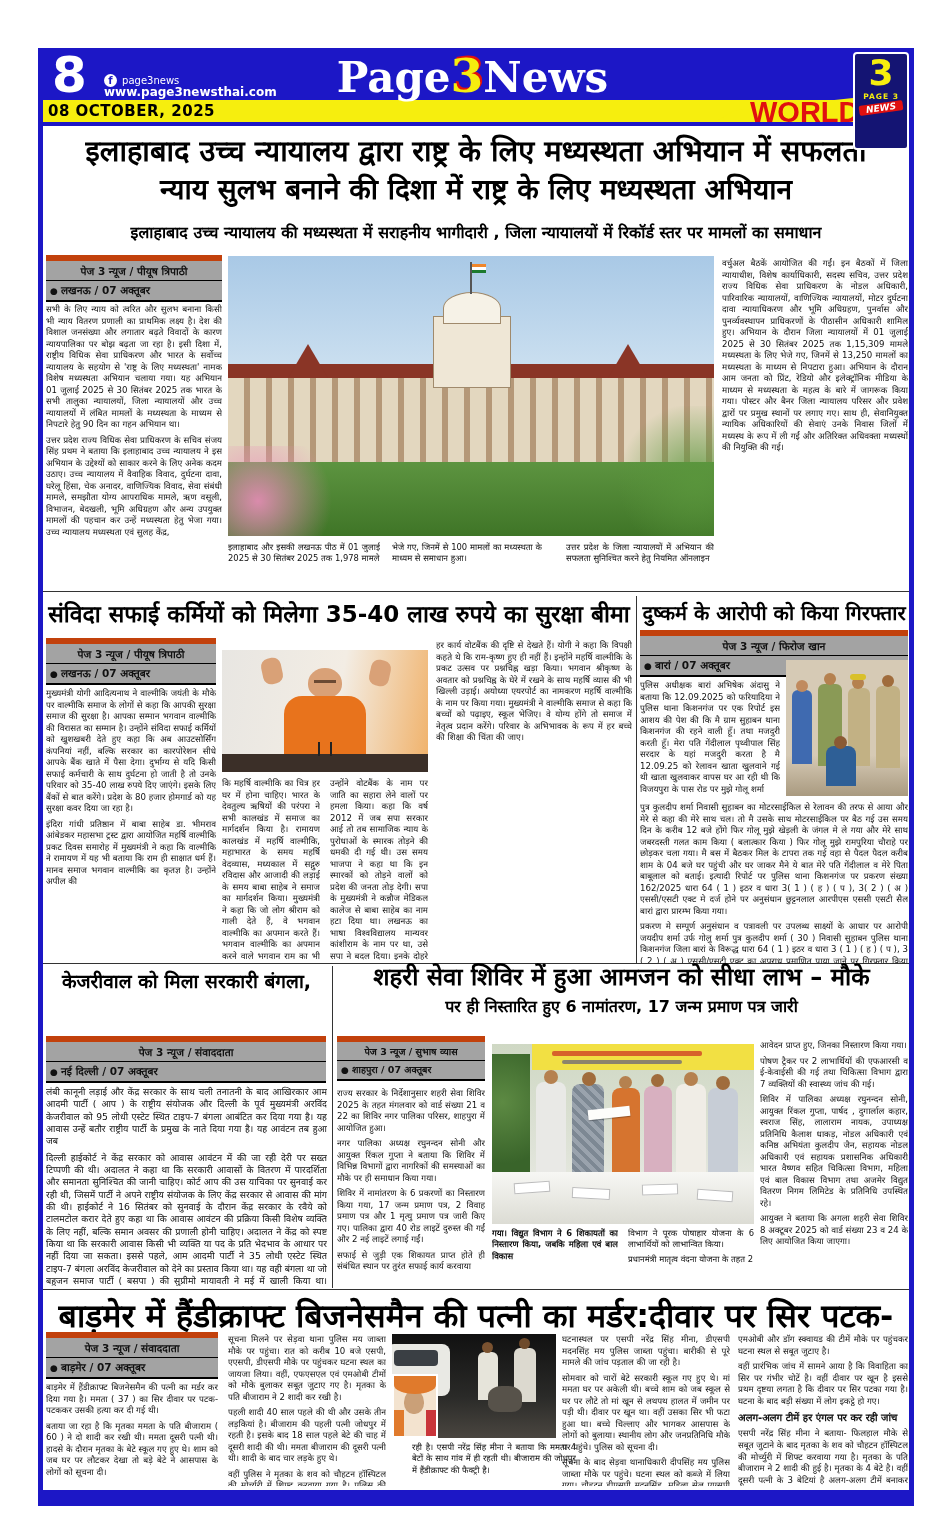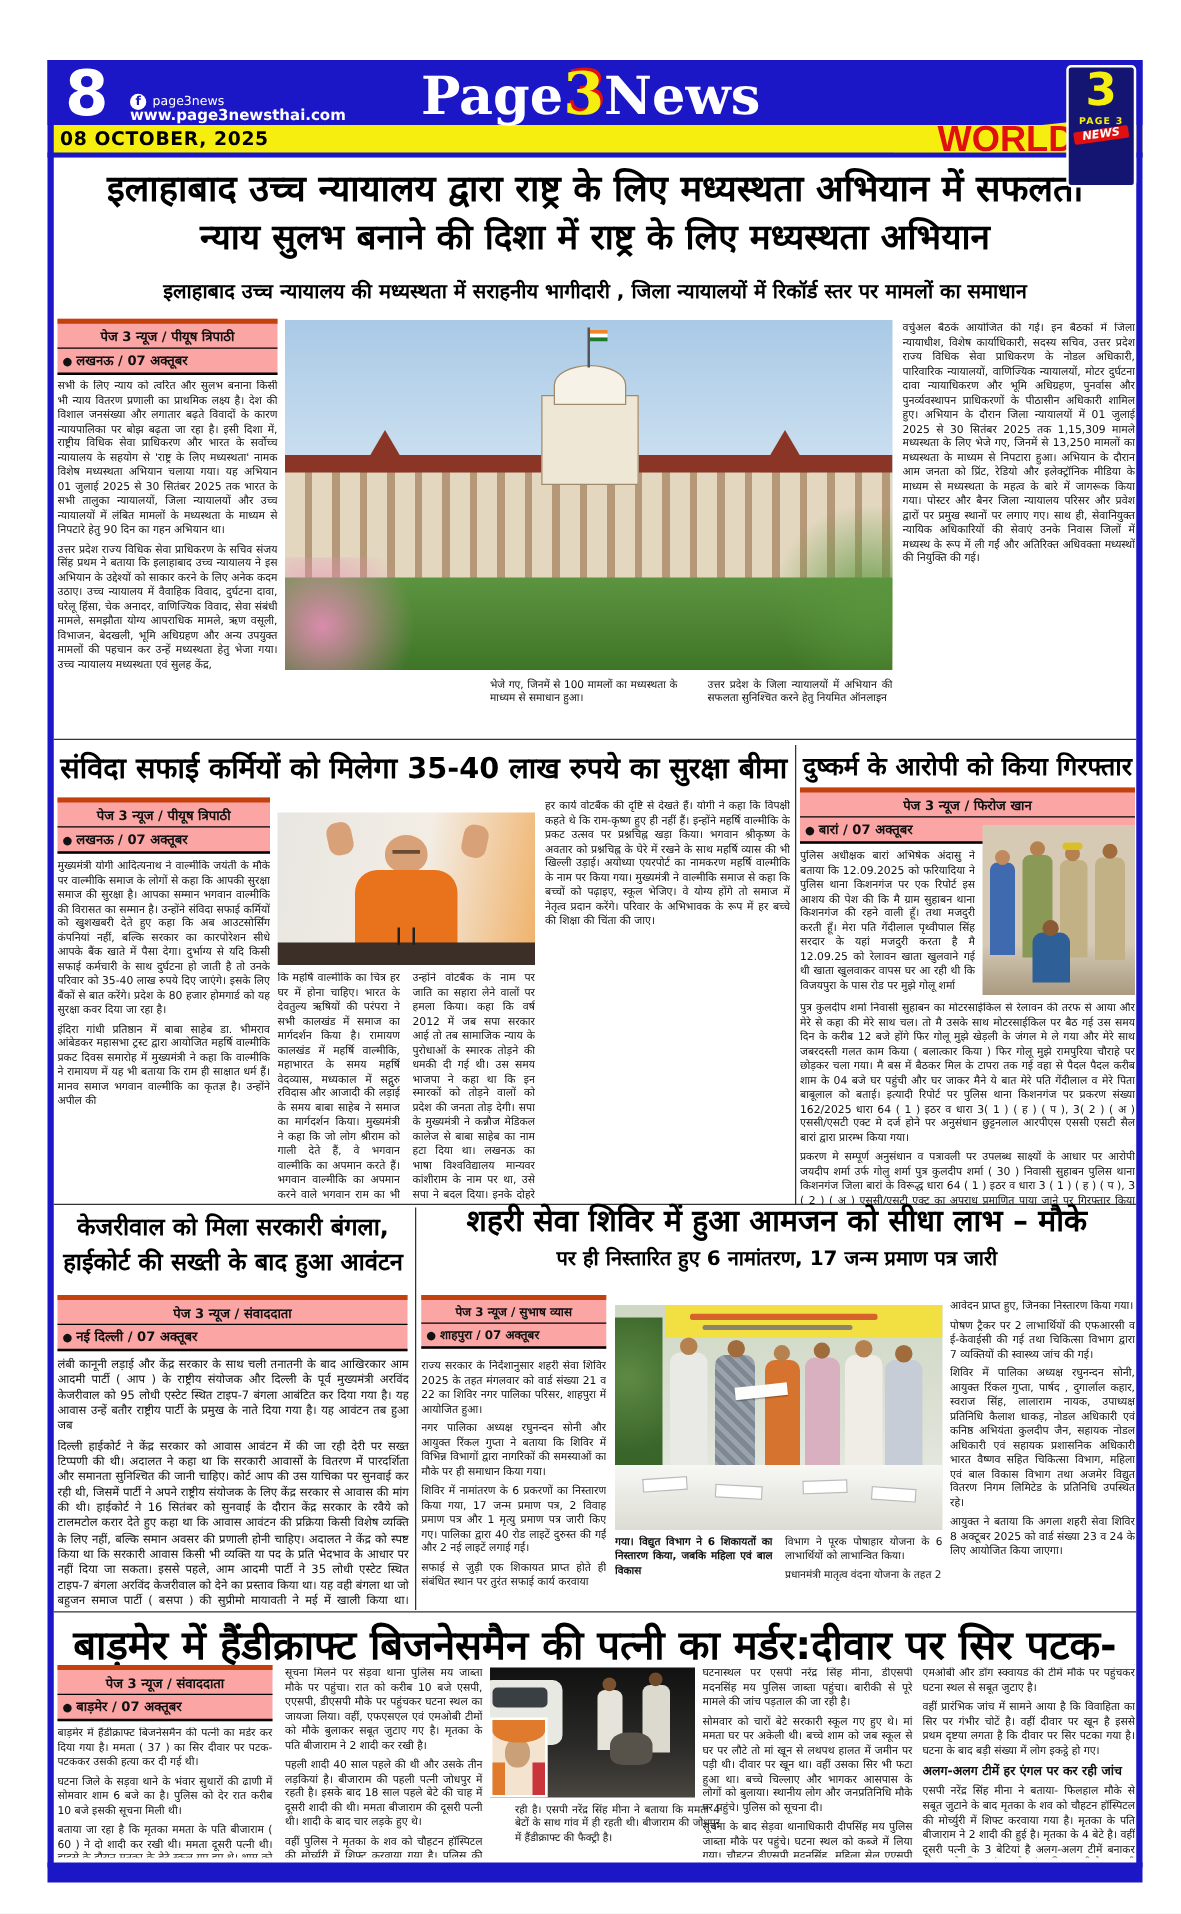--- a/index.html
+++ b/index.html
@@ -22,21 +22,21 @@
   .world{color:#e01010;font-size:29px;font-weight:bold;font-family:Liberation Sans, sans-serif;}
   .badge{background:#141473;border:2px solid #fff;border-radius:4px;text-align:center;z-index:5;}
   .badge .b3{color:#f6ee0e;font-size:36px;font-weight:bold;line-height:1.05;}
   .badge .bp{color:#f6ee0e;font-size:7.5px;font-weight:bold;letter-spacing:1px;}
   .badge .bn{background:#e01010;color:#fff;font-size:9px;font-weight:bold;font-style:italic;
              transform:rotate(-8deg);margin:2px 4px 0 4px;border-radius:2px;}
   
   .h1{font-weight:800;text-align:center;color:#000;letter-spacing:0px;}
   .sub{font-weight:800;text-align:center;color:#000;}
   
-  .byl{border-top:4px solid #c2410c;border-bottom:2px solid #000;background:#fca5a5;}
+  .byl{border-top:6px solid #c2410c;border-bottom:2px solid #000;background:#a3a3a3;}
   .byl .by{font-weight:bold;text-align:center;font-size:10.5px;padding:3px 2px 2px 2px;}
   .byl .dl{font-weight:bold;font-size:10.5px;padding:2px 2px 3px 4px;border-top:1px solid #000;}
   .byl .dl .dot{font-size:9px;}
   
   .bt{font-size:8.6px;line-height:1.34;text-align:justify;color:#111;overflow:hidden;}
   .bt p{margin:0 0 4px 0;}
   .bt9 {font-size:9.2px;}
   .cap{font-size:8.4px;line-height:1.35;text-align:justify;font-weight:500;overflow:hidden;}
   .subh{font-weight:bold;font-size:10px;margin:2px 0;}
   .vr{background:#333;width:1px;}
@@ -98,20 +98,21 @@
     <div class="pobj" style="left:242px;top:6px;width:2px;height:32px;background:#555;"></div>
     <div class="pobj" style="left:244px;top:8px;width:14px;height:3px;background:#f0862a;"></div>
     <div class="pobj" style="left:244px;top:11px;width:14px;height:3px;background:#fff;"></div>
     <div class="pobj" style="left:244px;top:14px;width:14px;height:3px;background:#1c7a2e;"></div>
     <div class="pobj" style="left:60px;top:88px;width:40px;height:34px;background:#8a3526;clip-path:polygon(0 100%,50% 0,100% 100%);"></div>
     <div class="pobj" style="left:380px;top:88px;width:40px;height:34px;background:#8a3526;clip-path:polygon(0 100%,50% 0,100% 100%);"></div>
     <div class="pobj" style="left:0;top:206px;width:486px;height:74px;background:linear-gradient(#5d9440,#3f7527);"></div>
     <div class="pobj" style="left:-30px;top:190px;width:150px;height:110px;background:radial-gradient(circle at 40% 50%,rgba(233,140,185,.9),rgba(233,140,185,0) 70%);"></div>
     <div class="pobj" style="left:390px;top:150px;width:130px;height:150px;background:radial-gradient(circle at 60% 50%,rgba(90,150,60,.85),rgba(90,150,60,0) 72%);"></div>
   </div>
+  <div class="abs cap" style="left:228px;top:542px;width:152px;height:44px;">इलाहाबाद और इसकी लखनऊ पीठ में 01 जुलाई 2025 से 30 सितंबर 2025 तक 1,978 मामले</div>
   <div class="abs cap" style="left:392px;top:542px;width:150px;height:44px;">भेजे गए, जिनमें से 100 मामलों का मध्यस्थता के माध्यम से समाधान हुआ।</div>
   <div class="abs cap" style="left:566px;top:542px;width:148px;height:44px;">उत्तर प्रदेश के जिला न्यायालयों में अभियान की सफलता सुनिश्चित करने हेतु नियमित ऑनलाइन</div>
 
   <div class="abs bt" style="left:722px;top:258px;width:186px;height:326px;">
     <p>वर्चुअल बैठकें आयोजित की गईं। इन बैठकों में जिला न्यायाधीश, विशेष कार्याधिकारी, सदस्य सचिव, उत्तर प्रदेश राज्य विधिक सेवा प्राधिकरण के नोडल अधिकारी, पारिवारिक न्यायालयों, वाणिज्यिक न्यायालयों, मोटर दुर्घटना दावा न्यायाधिकरण और भूमि अधिग्रहण, पुनर्वास और पुनर्व्यवस्थापन प्राधिकरणों के पीठासीन अधिकारी शामिल हुए। अभियान के दौरान जिला न्यायालयों में 01 जुलाई 2025 से 30 सितंबर 2025 तक 1,15,309 मामले मध्यस्थता के लिए भेजे गए, जिनमें से 13,250 मामलों का मध्यस्थता के माध्यम से निपटारा हुआ। अभियान के दौरान आम जनता को प्रिंट, रेडियो और इलेक्ट्रॉनिक मीडिया के माध्यम से मध्यस्थता के महत्व के बारे में जागरूक किया गया। पोस्टर और बैनर जिला न्यायालय परिसर और प्रवेश द्वारों पर प्रमुख स्थानों पर लगाए गए। साथ ही, सेवानियुक्त न्यायिक अधिकारियों की सेवाएं उनके निवास जिलों में मध्यस्थ के रूप में ली गईं और अतिरिक्त अधिवक्ता मध्यस्थों की नियुक्ति की गई।</p>
   </div>
 
   <div class="abs hr" style="left:43px;top:591px;width:866px;"></div>
 
   <div class="abs h1" style="left:43px;top:597px;width:592px;font-size:23px;">संविदा सफाई कर्मियों को मिलेगा 35-40 लाख रुपये का सुरक्षा बीमा</div>
@@ -171,21 +172,20 @@
   </div>
 
   <div class="abs bt" style="left:640px;top:802px;width:268px;height:162px;">
     <p>पुत्र कुलदीप शर्मा निवासी सुहाबन का मोटरसाईकिल से रेलावन की तरफ से आया और मेरे से कहा की मेरे साथ चल। तो मै उसके साथ मोटरसाईकिल पर बैठ गई उस समय दिन के करीब 12 बजे होंगे फिर गोलू मुझे खेड़ली के जंगल मे ले गया और मेरे साथ जबरदस्ती गलत काम किया ( बलात्कार किया ) फिर गोलू मुझे रामपुरिया चौराहे पर छोड़कर चला गया। मै बस में बैठकर मिल के टापरा तक गई वहा से पैदल पैदल करीब शाम के 04 बजे घर पहुंची और घर जाकर मैने ये बात मेरे पति गेंदीलाल व मेरे पिता बाबूलाल को बताई। इत्यादी रिपोर्ट पर पुलिस थाना किशनगंज पर प्रकरण संख्या 162/2025 धारा 64 ( 1 ) इठर व धारा 3( 1 ) ( ह ) ( प ), 3( 2 ) ( अ ) एससी/एसटी एक्ट मे दर्ज होने पर अनुसंधान छुट्टनलाल आरपीएस एससी एसटी सैल बारां द्वारा प्रारम्भ किया गया।</p>
     <p>प्रकरण मे सम्पूर्ण अनुसंधान व पत्रावली पर उपलब्ध साक्ष्यों के आधार पर आरोपी जयदीप शर्मा उर्फ गोलु शर्मा पुत्र कुलदीप शर्मा ( 30 ) निवासी सुहाबन पुलिस थाना किशनगंज जिला बारां के विरूद्ध धारा 64 ( 1 ) इठर व धारा 3 ( 1 ) ( ह ) ( प ), 3 ( 2 ) ( अ ) एससी/एसटी एक्ट का अपराध प्रमाणित पाया जाने पर गिरफ्तार किया गया है।</p>
   </div>
 
   <div class="abs hr" style="left:43px;top:963px;width:866px;"></div>
 
   <div class="abs h1" style="left:43px;top:968px;width:287px;font-size:19px;">केजरीवाल को मिला सरकारी बंगला,</div>
-  <div class="abs h1" style="left:43px;top:996px;width:287px;font-size:19px;">हाईकोर्ट की सख्ती के बाद हुआ आवंटन</div>
   <div class="abs byl" style="left:46px;top:1036px;width:280px;">
     <div class="by">पेज 3 न्यूज / संवाददाता</div>
     <div class="dl"><span class="dot">● </span><span>नई दिल्ली / 07 अक्तूबर</span></div>
   </div>
   <div class="abs bt bt9" style="left:46px;top:1086px;width:281px;height:200px;">
     <p>लंबी कानूनी लड़ाई और केंद्र सरकार के साथ चली तनातनी के बाद आखिरकार आम आदमी पार्टी ( आप ) के राष्ट्रीय संयोजक और दिल्ली के पूर्व मुख्यमंत्री अरविंद केजरीवाल को 95 लोधी एस्टेट स्थित टाइप-7 बंगला आबंटित कर दिया गया है। यह आवास उन्हें बतौर राष्ट्रीय पार्टी के प्रमुख के नाते दिया गया है। यह आवंटन तब हुआ जब</p>
     <p>दिल्ली हाईकोर्ट ने केंद्र सरकार को आवास आवंटन में की जा रही देरी पर सख्त टिप्पणी की थी। अदालत ने कहा था कि सरकारी आवासों के वितरण में पारदर्शिता और समानता सुनिश्चित की जानी चाहिए। कोर्ट आप की उस याचिका पर सुनवाई कर रही थी, जिसमें पार्टी ने अपने राष्ट्रीय संयोजक के लिए केंद्र सरकार से आवास की मांग की थी। हाईकोर्ट ने 16 सितंबर को सुनवाई के दौरान केंद्र सरकार के रवैये को टालमटोल करार देते हुए कहा था कि आवास आवंटन की प्रक्रिया किसी विशेष व्यक्ति के लिए नहीं, बल्कि समान अवसर की प्रणाली होनी चाहिए। अदालत ने केंद्र को स्पष्ट किया था कि सरकारी आवास किसी भी व्यक्ति या पद के प्रति भेदभाव के आधार पर नहीं दिया जा सकता। इससे पहले, आम आदमी पार्टी ने 35 लोधी एस्टेट स्थित टाइप-7 बंगला अरविंद केजरीवाल को देने का प्रस्ताव किया था। यह वही बंगला था जो बहुजन समाज पार्टी ( बसपा ) की सुप्रीमो मायावती ने मई में खाली किया था। हालांकि, केंद्र सरकार ने उस बंगले को केजरीवाल के बजाय एक केंद्रीय राज्य मंत्री को आवंटित कर दिया था। इस फैसले के बाद मामला और विवादित हो गया था।</p>
   </div>
   <div class="abs vr" style="left:332px;top:966px;height:322px;"></div>
 
@@ -241,21 +241,20 @@
   <div class="abs hr" style="left:43px;top:1289px;width:866px;"></div>
 
   <div class="abs h1" style="left:43px;top:1293px;width:866px;font-size:32px;">बाड़मेर में हैंडीक्राफ्ट बिजनेसमैन की पत्नी का मर्डर:दीवार पर सिर पटक-पटकर मारा</div>
 
   <div class="abs byl" style="left:46px;top:1332px;width:172px;">
     <div class="by">पेज 3 न्यूज / संवाददाता</div>
     <div class="dl"><span class="dot">● </span><span>बाड़मेर / 07 अक्तूबर</span></div>
   </div>
   <div class="abs bt" style="left:46px;top:1382px;width:172px;height:104px;">
     <p>बाड़मेर में हैंडीक्राफ्ट बिजनेसमैन की पत्नी का मर्डर कर दिया गया है। ममता ( 37 ) का सिर दीवार पर पटक-पटककर उसकी हत्या कर दी गई थी।</p>
-    <p>घटना जिले के सड़वा थाने के भंवार सुथारों की ढाणी में सोमवार शाम 6 बजे का है। पुलिस को देर रात करीब 10 बजे इसकी सूचना मिली थी।</p>
     <p>बताया जा रहा है कि मृतका ममता के पति बीजाराम ( 60 ) ने दो शादी कर रखी थी। ममता दूसरी पत्नी थी। हादसे के दौरान मृतका के बेटे स्कूल गए हुए थे। शाम को जब घर पर लौटकर देखा तो बड़े बेटे ने आसपास के लोगों को सूचना दी।</p>
   </div>
   <div class="abs bt" style="left:228px;top:1334px;width:158px;height:152px;">
     <p>सूचना मिलने पर सेड़वा थाना पुलिस मय जाब्ता मौके पर पहुंचा। रात को करीब 10 बजे एसपी, एएसपी, डीएसपी मौके पर पहुंचकर घटना स्थल का जायजा लिया। वहीं, एफएसएल एवं एमओबी टीमों को मौके बुलाकर सबूत जुटाए गए है। मृतका के पति बीजाराम ने 2 शादी कर रखी है।</p>
     <p>पहली शादी 40 साल पहले की थी और उसके तीन लड़कियां है। बीजाराम की पहली पत्नी जोधपुर में रहती है। इसके बाद 18 साल पहले बेटे की चाह में दूसरी शादी की थी। ममता बीजाराम की दूसरी पत्नी थी। शादी के बाद चार लड़के हुए थे।</p>
     <p>वहीं पुलिस ने मृतका के शव को चौहटन हॉस्पिटल की मोर्च्युरी में शिफ्ट करवाया गया है। पुलिस की अलग-अलग टीमें पूरे मामले की गहनता से जांच पड़ताल कर</p>
   </div>
 
   <div class="abs ph" style="left:392px;top:1334px;width:164px;height:104px;background:linear-gradient(#111 0%,#2a2a28 60%,#4a4640 100%);">
     <div class="pobj" style="left:-6px;top:10px;width:64px;height:52px;background:#e9e9e4;border-radius:8px;"></div>

